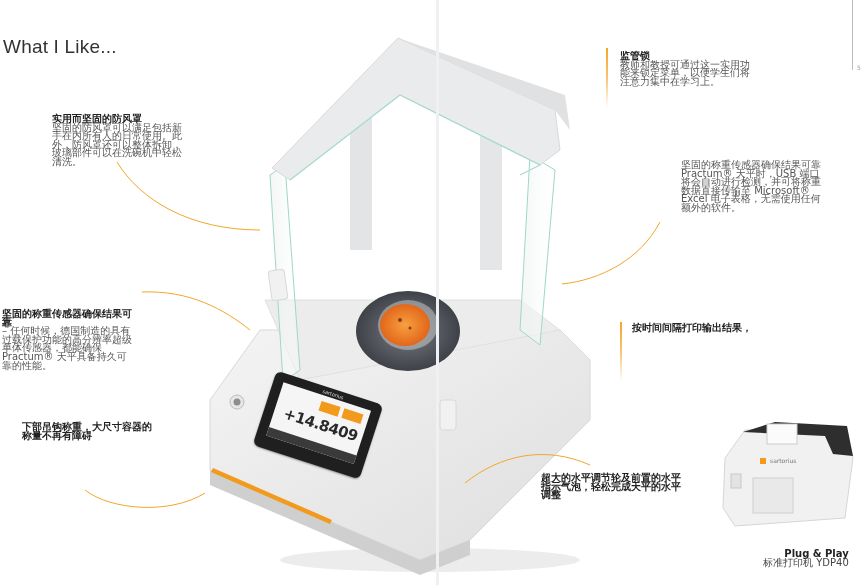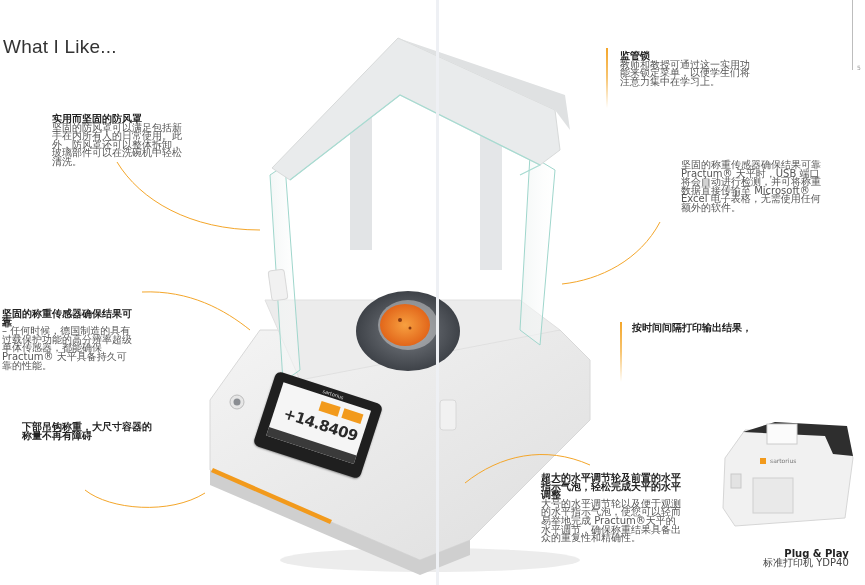--- a/index.html
+++ b/index.html
@@ -182,14 +182,13 @@
 <div class="callout" style="left:681px;top:161px;width:142px;">
   <span class="body">坚固的称重传感器确保结果可靠 Practum® 天平时，USB 端口将会自动进行检测，并可将称重数据直接传输至 Microsoft® Excel 电子表格，无需使用任何额外的软件。</span>
 </div>
 
 <div class="callout" style="left:632px;top:324px;width:140px;">
   <span class="title">按时间间隔打印输出结果，</span>
 </div>
 
 <div class="callout" style="left:541px;top:474px;width:140px;">
   <span class="title">超大的水平调节轮及前置的水平指示气泡，轻松完成天平的水平调整</span>
-  <span class="body">大号的水平调节轮以及便于观测的水平指示气泡，使您可以轻而易举地完成 Practum®天平的水平调节，确保称重结果具备出众的重复性和精确性。</span>
 </div>
 
 </body></html>

